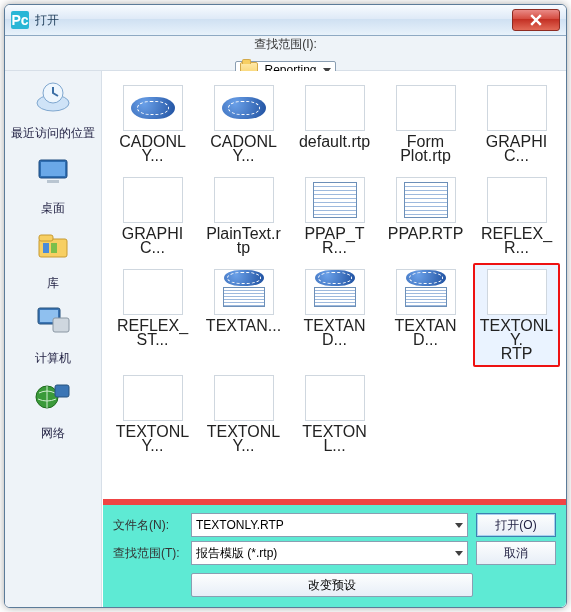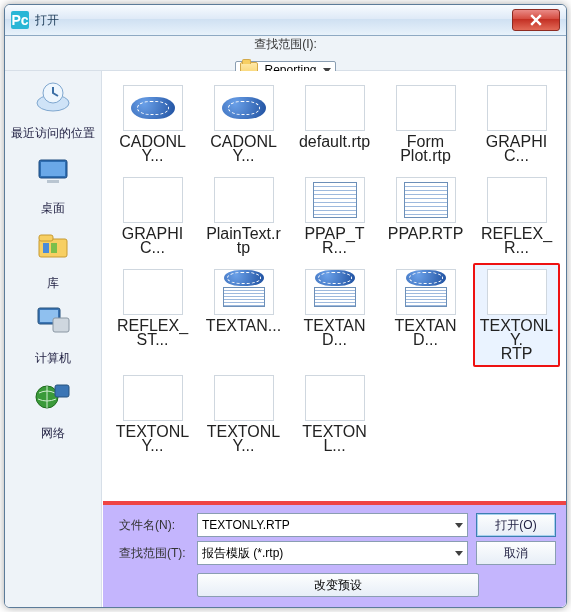--- a/index.html
+++ b/index.html
@@ -37,21 +37,21 @@
   .thumb.blank{background:#fff;}
   .cad-shape{width:44px;height:22px;border-radius:50%/60%;background:radial-gradient(circle at 30% 30%,#6aa0e8,#1d4e9e);position:relative;}
   .cad-shape::after{content:"";position:absolute;inset:4px 6px;border:1px dashed #fff;border-radius:50%/60%;}
   .table-shape{width:42px;height:34px;background:repeating-linear-gradient(#fff 0 3px,#9db9dd 3px 4px),repeating-linear-gradient(90deg,#fff 0 6px,#9db9dd 6px 7px);border:1px solid #6c8fb8;}
   .combo-cad{display:flex;flex-direction:column;align-items:center;gap:1px;width:100%;height:100%;}
   .cad-sm{width:40px;height:16px;border-radius:50%/60%;background:radial-gradient(circle at 30% 30%,#6aa0e8,#1d4e9e);position:relative;}
   .cad-sm::after{content:"";position:absolute;inset:2px 3px;border:1px dashed #fff;border-radius:50%/60%;}
   .tbl-sm{width:40px;height:18px;background:repeating-linear-gradient(#fff 0 2px,#9db9dd 2px 3px),repeating-linear-gradient(90deg,#fff 0 5px,#9db9dd 5px 6px);border:1px solid #6c8fb8;}
   .fname{margin-top:4px;text-align:center;font-size:16px;color:#222;line-height:14px;max-width:78px;word-break:break-all;white-space:pre-line;}
   
-  .bottom{border-top:4px solid #ef4444;background:#c4b5fd;padding:6px 10px 10px 16px;}
+  .bottom{border-top:6px solid #ef4444;background:#5eead4;padding:6px 10px 10px 10px;}
   .brow{display:flex;align-items:center;gap:8px;height:28px;}
   .blabel{width:70px;color:#333;}
   .bcombo{flex:1;display:flex;align-items:center;height:22px;background:#fff;border:1px solid #8a9eb2;padding:0 4px;}
   .bcombo .combo-caret{margin-left:auto;}
   .bbtn{width:78px;height:22px;background:linear-gradient(#fdfefe,#e7eef7);border:1px solid #8a9eb2;border-radius:0;display:flex;align-items:center;justify-content:center;cursor:pointer;color:#224;}
   .bbtn.primary{border:1px solid #3c7fb1;box-shadow:inset 0 0 0 1px #a7d1ef;}
   .previewbtn{margin-left:78px;width:280px;height:22px;background:linear-gradient(#fdfefe,#e7eef7);border:1px solid #8a9eb2;border-radius:2px;display:flex;align-items:center;justify-content:center;cursor:pointer;margin-top:6px;}
 </style>
 </head>
 <body>

